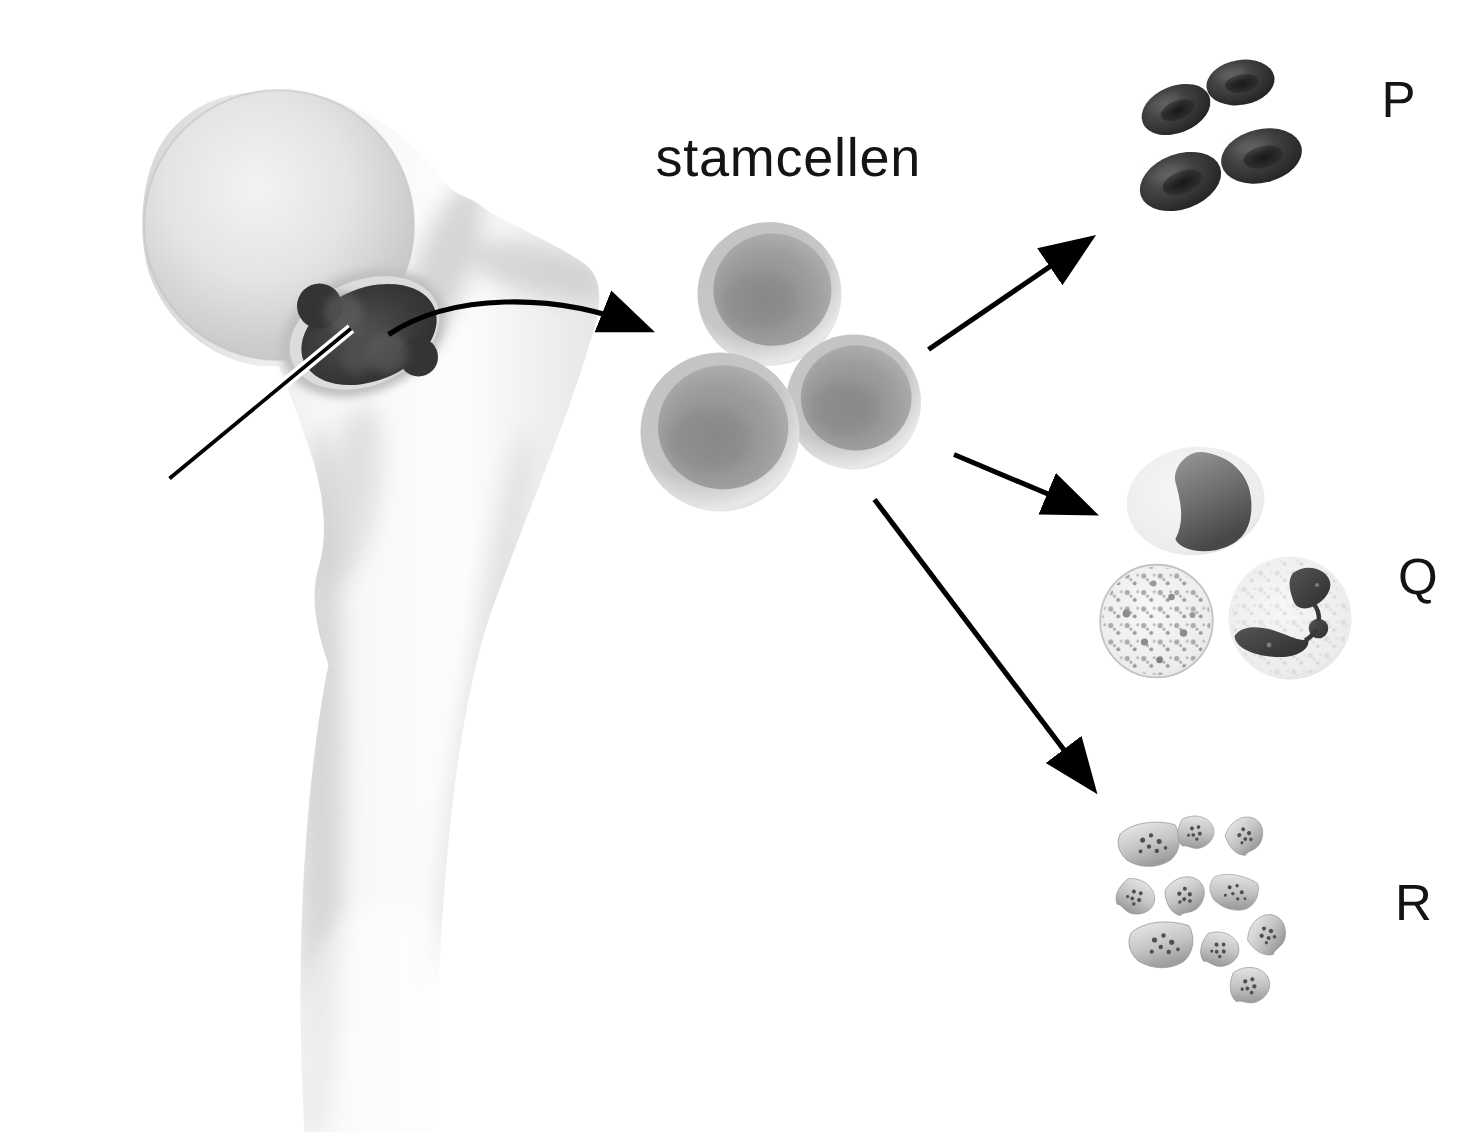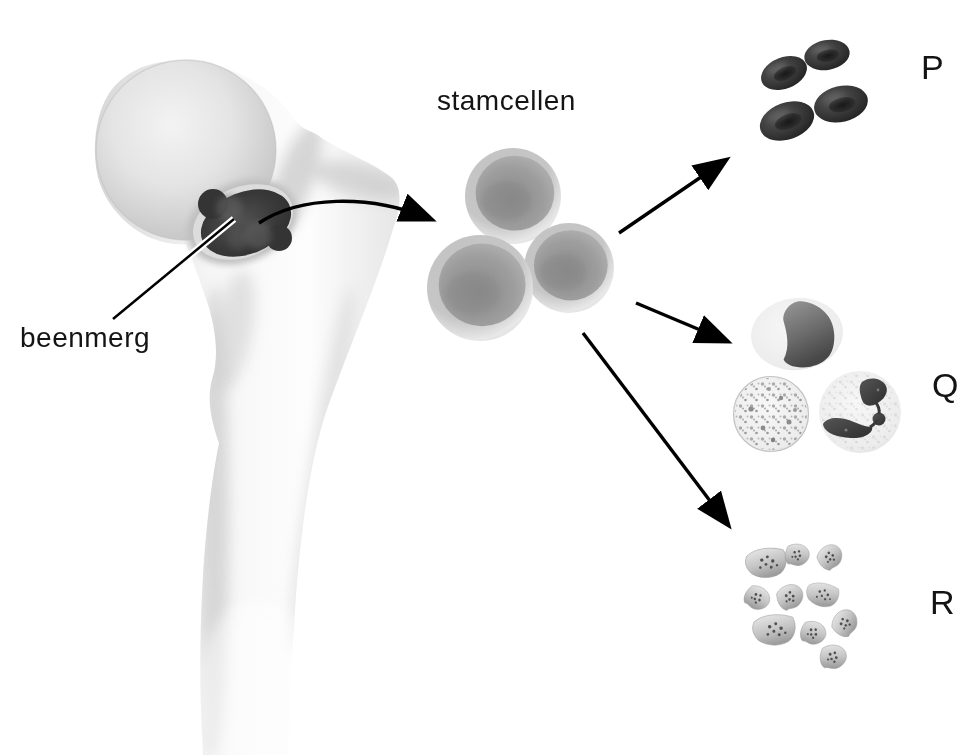--- a/index.html
+++ b/index.html
@@ -11,21 +11,21 @@
     font-family:"Liberation Sans","DejaVu Sans",sans-serif;
   }
   .stage svg{position:absolute;left:0;top:0;}
   .lbl{
     position:absolute;
     color:#141414;
     white-space:nowrap;
     line-height:1;
     letter-spacing:0.5px;
   }
-  .lbl-small{font-size:28px;}
+  .lbl-small{font-size:36px;}
   .lbl-big{font-size:34px;}
 </style>
 </head>
 <body>
 
 <div class="stage">
 
 <svg width="971" height="755" viewBox="0 0 971 755" xmlns="http://www.w3.org/2000/svg">
 
   <defs>
@@ -256,21 +256,20 @@
     <use href="#plateletA" transform="translate(757,598) rotate(40) scale(1.05)"></use>
     <use href="#plateletA" transform="translate(790,597) rotate(-15) scale(1.1)"></use>
     <use href="#plateletB" transform="translate(823,595) rotate(10) scale(0.95)"></use>
     <use href="#plateletB" transform="translate(775,630) rotate(-5) scale(1.25)"></use>
     <use href="#plateletA" transform="translate(813,633) rotate(25) scale(1.05)"></use>
     <use href="#plateletA" transform="translate(845,623) rotate(-45) scale(1.1)"></use>
     <use href="#plateletA" transform="translate(833,657) rotate(10) scale(1.1)"></use>
   </g>
 </svg>
 
-  <div class="lbl lbl-small" style="left:20px;top:324px;">beenmerg</div>
 
   <div class="lbl lbl-small" style="left:437px;top:87px;">stamcellen</div>
 
   <div class="lbl lbl-big" style="left:921px;top:50px;">P</div>
 
   <div class="lbl lbl-big" style="left:932px;top:368px;">Q</div>
 
   <div class="lbl lbl-big" style="left:930px;top:585px;">R</div>
 </div>
 

